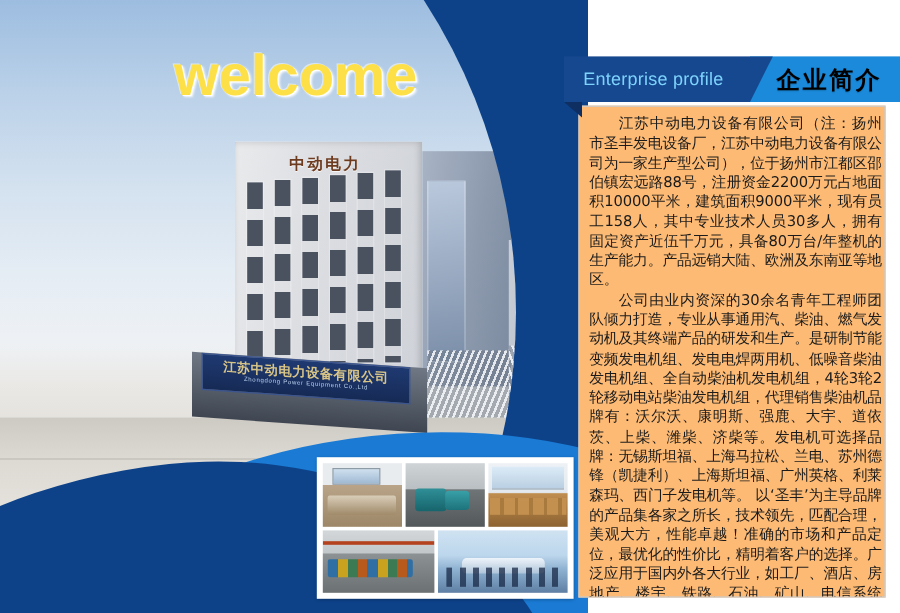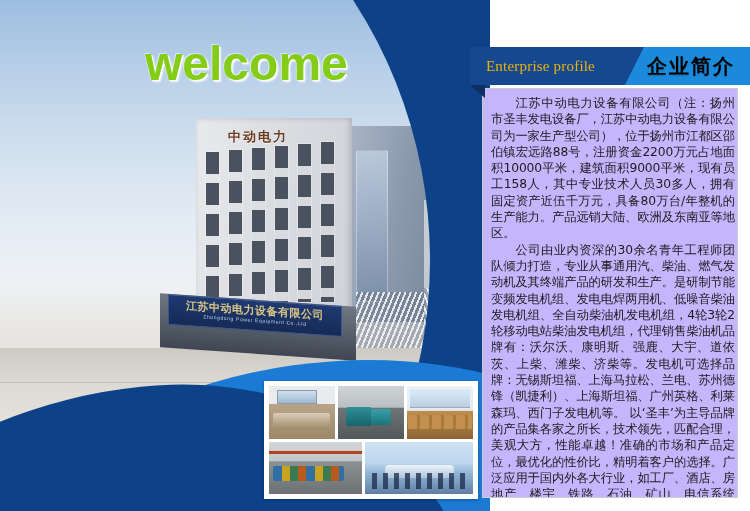--- a/index.html
+++ b/index.html
@@ -72,21 +72,21 @@
     background: linear-gradient(100deg, #c9ced6, #aab3c1);
   }
   .bld-sign {
     position: absolute;
     left: 228px; top: 128px;
     width: 86px; height: 17px;
     color: #6d3b1f;
     font-size: 13px;
     letter-spacing: 2px;
     font-weight: bold;
-    text-align: left;
+    text-align: center;
     line-height: 17px;
     text-shadow: 0 1px 0 rgba(255,255,255,.7);
     font-family: Liberation Serif, serif;
   }
   .win-col {
     position: absolute;
     width: 13px;
     background:
       repeating-linear-gradient(180deg,
         #4a5260 0px, #4a5260 22px,
@@ -201,21 +201,21 @@
     z-index: 7;
   }
 
   
   #welcome {
     position: absolute;
     left: 145px; top: 36px;
     z-index: 12;
     font-size: 48px;
     font-weight: bold;
-    color: #84cc16;
+    color: #fde047;
     letter-spacing: 0px;
     text-shadow:
        1px 1px 0 #ffffff,
        2px 2px 2px rgba(255,255,255,.9),
       -1px -1px 0 rgba(255,255,255,.5);
     font-family: "Liberation Sans", sans-serif;
   }
 
   
   #collage {
@@ -330,29 +330,28 @@
   #ribbon {
     position: absolute;
     left: 0; top: 47px;
     width: 280px; height: 38px;
     display: flex;
     z-index: 3;
   }
   #ribbon-en {
     width: 155px;
     background: #16488f;
-    color: #eab308;
+    color: #7dd3fc;
     font-size: 15px;
     display: flex;
     align-items: center;
     padding-left: 16px;
     box-sizing: border-box;
     letter-spacing: .2px;
     position: relative;
-    font-family: Liberation Serif, serif;
   }
   #ribbon-en::after {
     content: "";
     position: absolute;
     right: -19px; top: 0;
     width: 0; height: 0;
     border-style: solid;
     border-width: 0 19px 38px 0;
     border-color: transparent #16488f transparent transparent;
     transform: scaleX(-1);
@@ -379,21 +378,21 @@
     box-sizing: border-box;
     letter-spacing: 2px;
     font-family: "DejaVu Sans", sans-serif;
     text-shadow: 0 1px 1px rgba(0,0,0,.18);
   }
 
   #textbox {
     position: absolute;
     left: 12px; top: 88px;
     width: 256px; height: 410px;
-    background: #c4b5fd;
+    background: #fdba74;
     border: 1px solid #c9cdd2;
     box-sizing: border-box;
     padding: 6px 2px 6px 8px;
     overflow: hidden;
   }
   #textbox p {
     margin: 0;
     text-indent: 2em;
     font-size: 12.3px;
     line-height: 16.3px;

